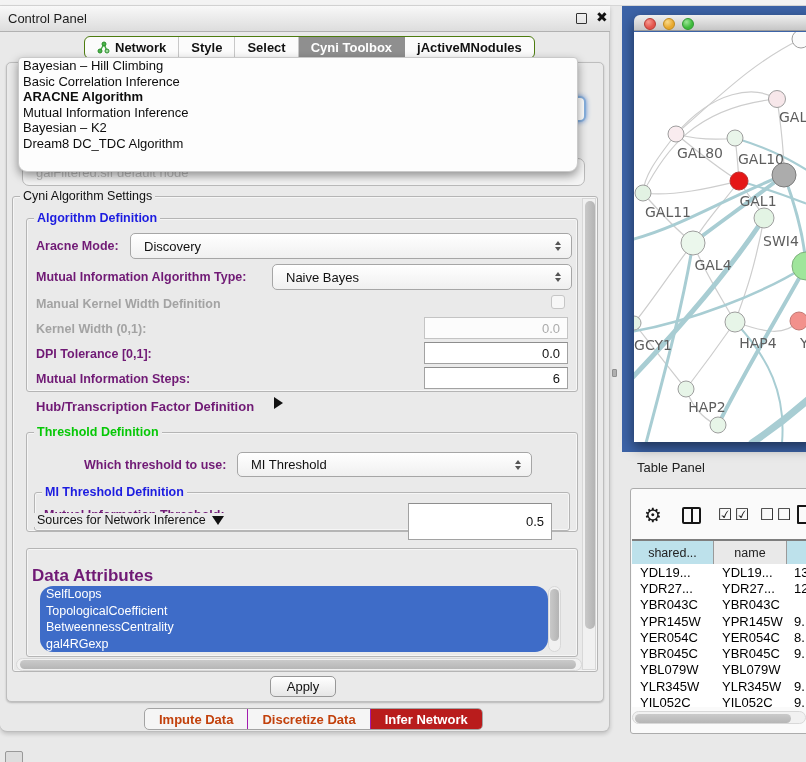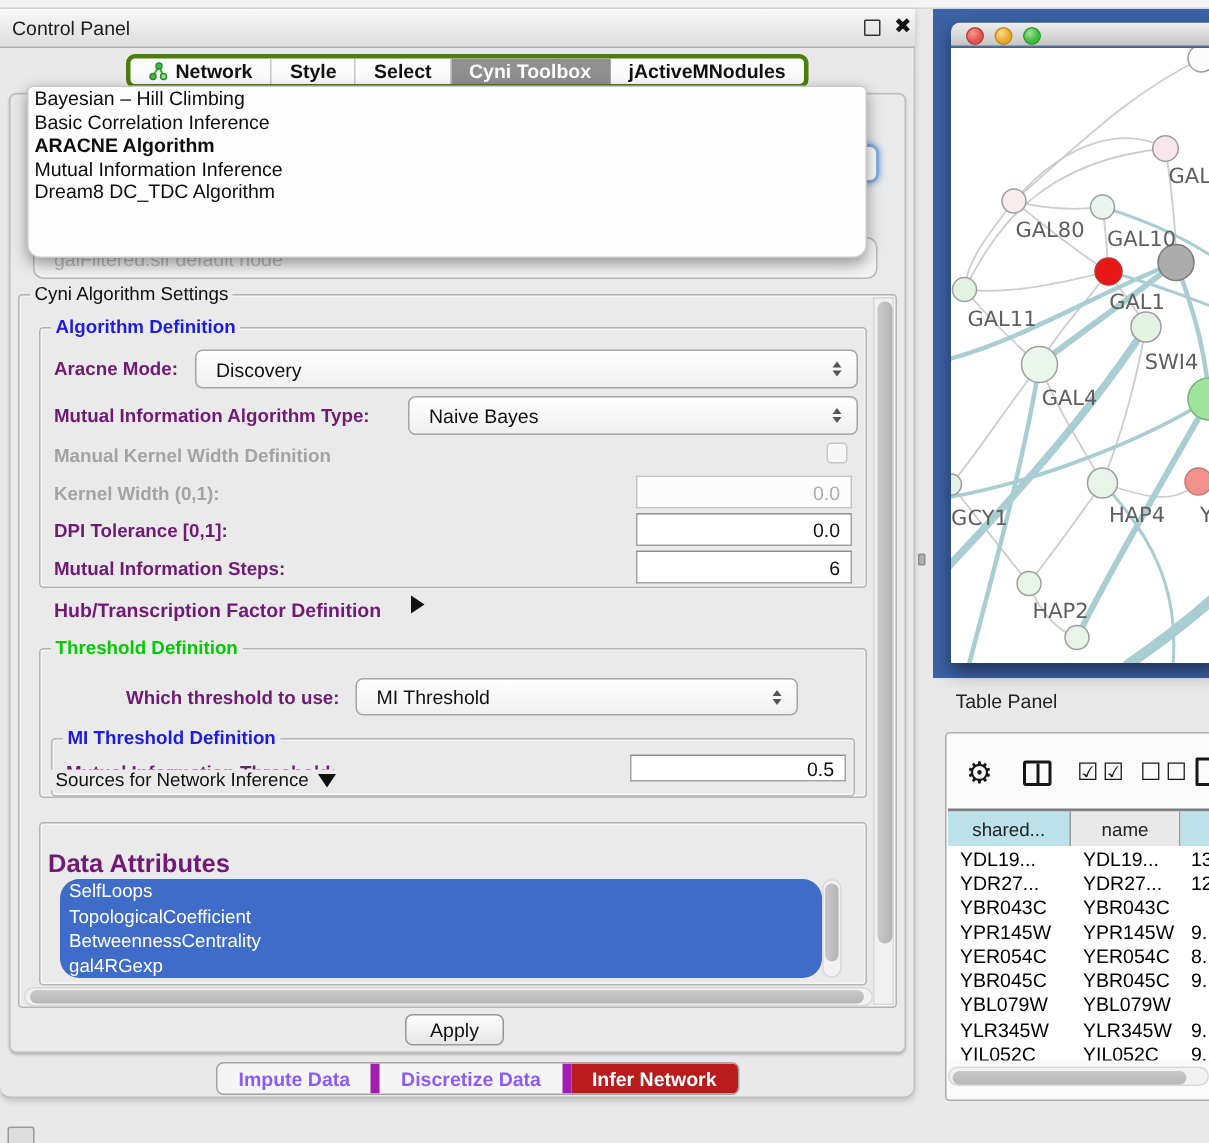--- a/index.html
+++ b/index.html
@@ -13,21 +13,21 @@
   
   .ctl{left:0;top:6px;width:610px;height:726px;background:#E9E9E9;border-right:1px solid #C2C2C2;
        border-bottom:1px solid #BDBDBD;border-radius:0 0 7px 7px;box-shadow:0 2px 4px rgba(0,0,0,.18);}
   .titlebar{left:0;top:6px;width:610px;height:26px;background:linear-gradient(#F8F8F8,#DDDDDD);
        border-bottom:1px solid #B1B1B1;}
   .titletext{left:8px;top:11px;font-size:13px;color:#1c1c1c;}
   .float-btn{left:576px;top:13px;width:11px;height:11px;border:1.5px solid #333;border-radius:1px;background:transparent;}
   .close-btn{left:596px;top:9px;font-size:14px;font-weight:bold;color:#111;}
 
   
-  .tabs{left:84px;top:36px;height:23px;display:flex;background:#FBFBFB;border:3px solid #4d7c0f;
+  .tabs{left:84px;top:36px;height:23px;display:flex;background:#FBFBFB;border:1px solid #4d7c0f;
         border-radius:6px;overflow:hidden;}
   .tab{padding:0 12px;font-size:13px;font-weight:600;color:#111;display:flex;align-items:center;gap:5px;
        border-right:1px solid #C8C8C8;white-space:nowrap;}
   .tab:last-child{border-right:none;}
   .tab.sel{background:#8F8F8F;color:#FFF;border-right-color:#8F8F8F;}
 
   
   .toolbox{left:6px;top:62px;width:598px;height:640px;background:#EAEAEA;border:1px solid #BEBEBE;
         border-radius:5px;box-shadow:0 1px 2px rgba(0,0,0,.22);}
 
@@ -76,22 +76,22 @@
   .attr-row{height:16.5px;line-height:16.5px;color:#FFF;font-size:12.5px;padding-left:6px;white-space:nowrap;}
   .sb-track-v{background:#F1F1F1;border:1px solid #D8D8D8;border-radius:7px;}
   .sb-thumb{background:linear-gradient(90deg,#C9C9C9,#B4B4B4);border-radius:6px;}
   .sb-thumb-h{background:linear-gradient(#CACACA,#B6B6B6);border-radius:5px;}
 
   
   .btn{background:linear-gradient(#FFFFFF,#E6E6E6);border:1px solid #989898;border-radius:5px;
        font-size:13px;color:#111;display:flex;align-items:center;justify-content:center;}
   .btabs{left:144px;top:708px;height:22px;display:flex;background:#F5F5F5;border:1px solid #A3A3A3;
         border-radius:5px;overflow:hidden;}
-  .btab{padding:0 14px;font-size:13px;font-weight:600;color:#8b5cf6;display:flex;align-items:center;
-        border-right:6px solid #a21caf;white-space:nowrap;}
+  .btab{padding:0 14px;font-size:13px;font-weight:600;color:#c2410c;display:flex;align-items:center;
+        border-right:1px solid #a21caf;white-space:nowrap;}
   .btab:last-child{border-right:none;}
   .btab.sel{background:#b91c1c;color:#FFF;}
 
   
   .desktop{left:622px;top:6px;width:184px;height:446px;background:#3C63A7;}
   .netwin{left:634px;top:15px;width:180px;height:427px;border-radius:6px 6px 0 0;
           box-shadow:0 5px 13px rgba(0,0,0,.5);}
   .net-titlebar{left:0;top:0;width:100%;height:16px;background:linear-gradient(#EFEFEF,#C6C6C6);
           border-bottom:1px solid #9B9B9B;border-radius:6px 6px 0 0;}
   .light{position:absolute;top:3px;width:10px;height:10px;border-radius:50%;}
@@ -167,20 +167,21 @@
 <div class="abs combo ghost-combo">
   <span class="combo-val">galFiltered.sif default node</span>
 </div>
 
 <div class="abs popup">
   <ul>
     <li>Bayesian – Hill Climbing</li>
     <li>Basic Correlation Inference</li>
     <li class="bold">ARACNE Algorithm</li>
     <li>Mutual Information Inference</li>
+    <li>Bayesian – K2</li>
     <li>Dream8 DC_TDC Algorithm</li>
   </ul>
 </div>
 
 <div class="abs group" style="left:12px;top:196px;width:586px;height:476px;"></div>
 <span class="abs legend" style="left:20px;top:189px;">Cyni Algorithm Settings</span>
 
 <div class="abs group" style="left:26px;top:218px;width:552px;height:174px;"></div>
 <span class="abs legend blue" style="left:34px;top:211px;">Algorithm Definition</span>
 
@@ -231,21 +232,21 @@
   <span class="combo-val">MI Threshold</span>
   <span class="combo-arrows">
       <i class="up"></i>
       <i class="dn"></i>
     </span>
 </div>
 
 <div class="abs group" style="left:34px;top:492px;width:536px;height:39px;"></div>
 <span class="abs legend blue" style="left:42px;top:485px;">MI Threshold Definition</span>
 <span class="abs lbl" style="left:44px;top:508px;">Mutual Information Threshold:</span>
-<div class="abs field" style="left:420px;top:503px;width:144px;height:18px;">
+<div class="abs field" style="left:408px;top:503px;width:144px;height:37px;">
   <span class="field-val">0.5</span>
 </div>
 
 <div class="abs group" style="left:26px;top:548px;width:552px;height:109px;"></div>
 <span class="abs legend" style="left:34px;top:513px;"><span>Sources for Network Inference</span><span class="tri-down"></span></span>
 <span class="abs lbl" style="left:32px;top:566px;font-size:17px;">Data Attributes</span>
 
 <div class="abs attr-list">
   <div class="attr-row">SelfLoops</div>
   <div class="attr-row">TopologicalCoefficient</div>

